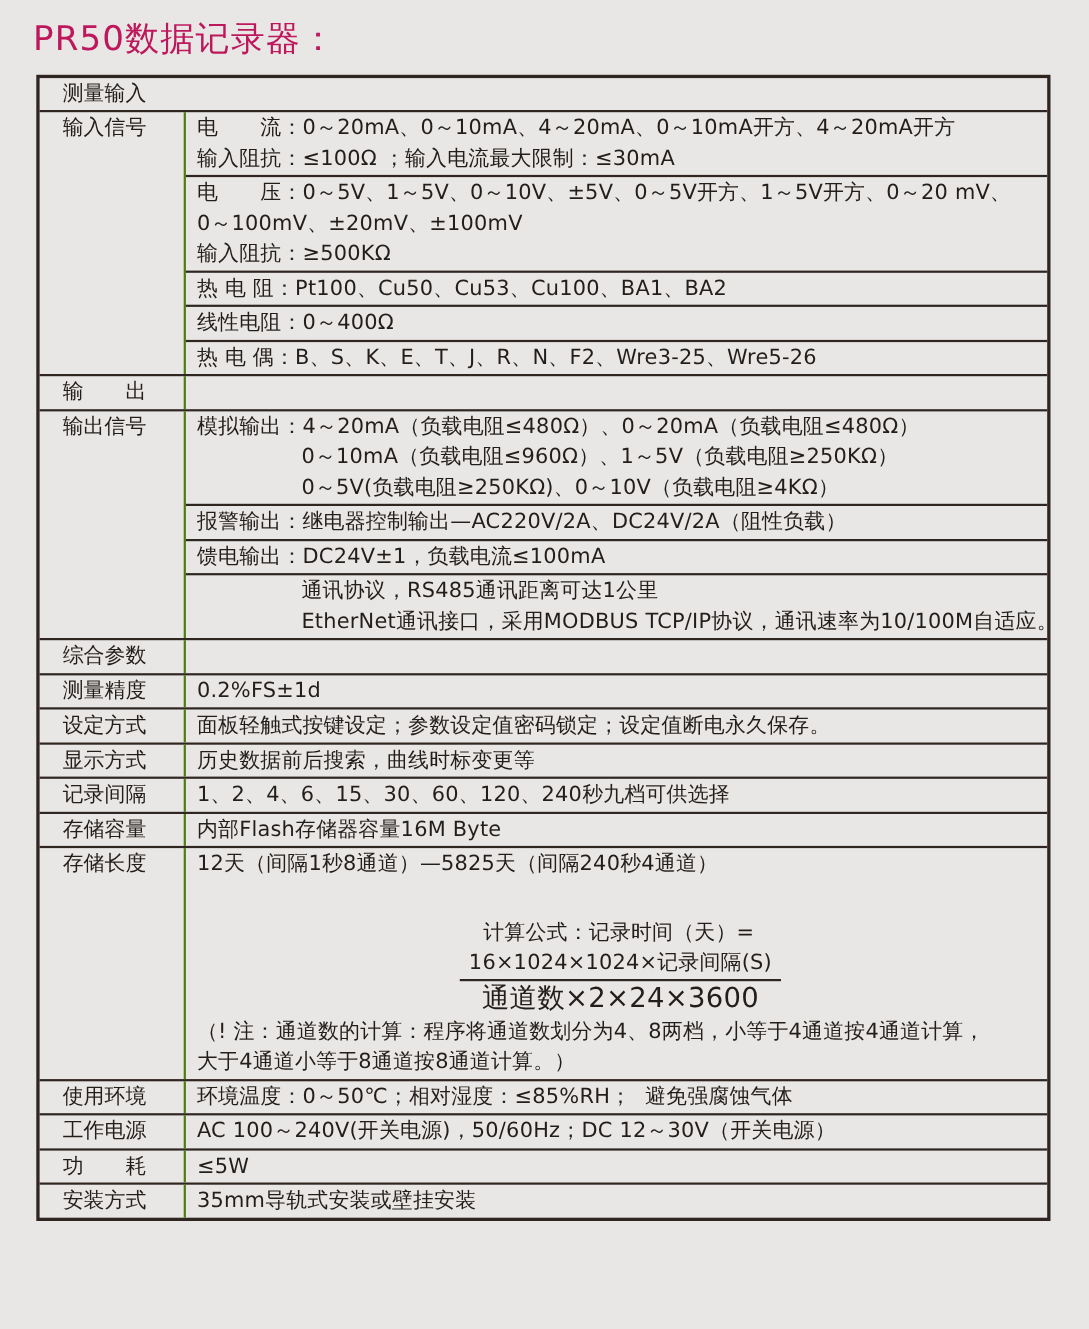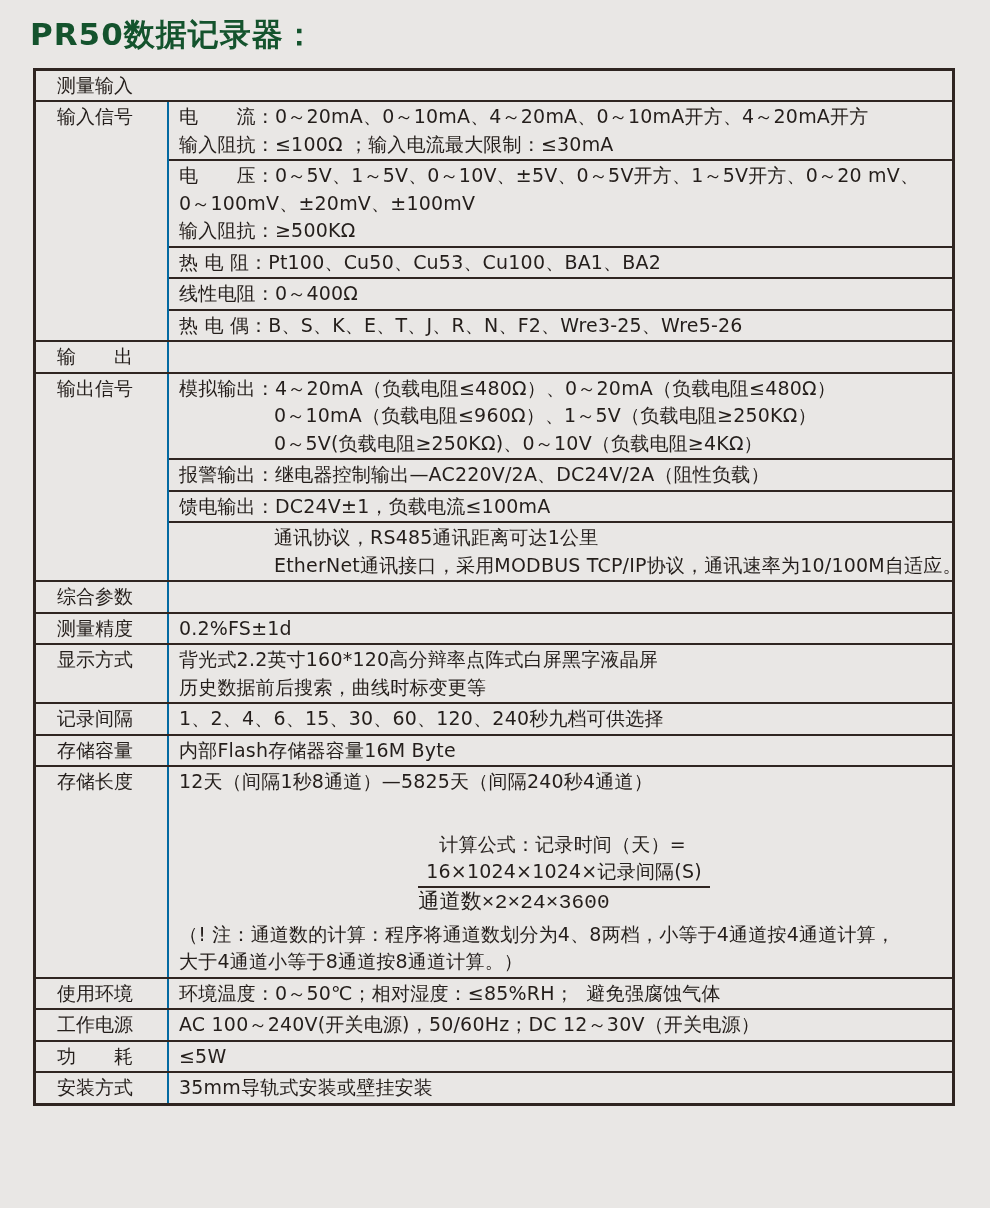--- a/index.html
+++ b/index.html
@@ -6,56 +6,56 @@
   body{
     width:990px;height:1208px;
     background:#e9e7e5;
     color:#241e1b;
     font-family:"DejaVu Sans","Liberation Sans",sans-serif;
     overflow:hidden;
   }
   .page-title{
     margin:14px 0 12px 30px;
     font-size:31px;
-    font-weight:bold;
+    font-weight:normal;
     letter-spacing:1px;
-    color:#14532d;
+    color:#be185d;
   }
   .spec-table{
     margin-left:33px;
     width:922px;
     border:3px solid #2f2521;
     box-sizing:border-box;
     background:#e9e7e5;
   }
   .row{display:flex;border-top:2px solid #2f2521;}
   .row:first-child{border-top:none;}
   .label-cell{
     flex:0 0 133px;width:133px;box-sizing:border-box;
-    border-right:2px solid #0369a1;
+    border-right:2px solid #4d7c0f;
     padding:1px 4px 1px 21px;
     font-size:19px;line-height:27px;
     white-space:pre;
   }
   .row.section .label-cell{flex:1;width:auto;border-right:none;}
   .value-col{flex:1;display:flex;flex-direction:column;min-width:0;}
   .cell{border-top:2px solid #2f2521;padding:1px 6px 1px 10px;}
   .value-col .cell:first-child{border-top:none;}
   .line{
     font-size:19px;line-height:27.5px;min-height:27.5px;
     white-space:pre;letter-spacing:0.2px;
   }
   .line.indent{padding-left:95px;}
   .formula-line{
     display:flex;align-items:center;
     min-height:30px;padding:8px 0 6px 0;flex-direction:column;
   }
-  .frac{display:inline-block;text-align:left;margin-left:3px;vertical-align:middle;}
+  .frac{display:inline-block;text-align:center;margin-left:3px;vertical-align:middle;}
   .frac .num{border-bottom:2px solid #2f2521;padding:0 8px 3px 8px;line-height:24px;font-size:19px;}
-  .frac .den{padding-top:3px;line-height:24px;font-size:21px;font-family:Liberation Mono, monospace;}
+  .frac .den{padding-top:3px;line-height:24px;font-size:25px;}
 </style>
 </head>
 <body>
 
 <div class="page-title">PR50数据记录器：</div>
 
 <div class="spec-table">
     <div class="row section">
       <div class="label-cell">测量输入</div>
     </div>
@@ -120,24 +120,31 @@
     </div>
     <div class="row">
       <div class="label-cell">测量精度</div>
       <div class="value-col">
         <div class="cell">
           <div class="line">0.2%FS±1d</div>
         </div>
       </div>
     </div>
     <div class="row">
+      <div class="label-cell">设定方式</div>
+      <div class="value-col">
+        <div class="cell">
+          <div class="line">面板轻触式按键设定；参数设定值密码锁定；设定值断电永久保存。</div>
+        </div>
+      </div>
+    </div>
+    <div class="row">
       <div class="label-cell">显示方式</div>
       <div class="value-col">
         <div class="cell">
-          <div class="line">背光式2.2英寸160*120高分辩率点阵式白屏黑字液晶屏</div>
           <div class="line">历史数据前后搜索，曲线时标变更等</div>
         </div>
       </div>
     </div>
     <div class="row">
       <div class="label-cell">记录间隔</div>
       <div class="value-col">
         <div class="cell">
           <div class="line">1、2、4、6、15、30、60、120、240秒九档可供选择</div>
         </div>

